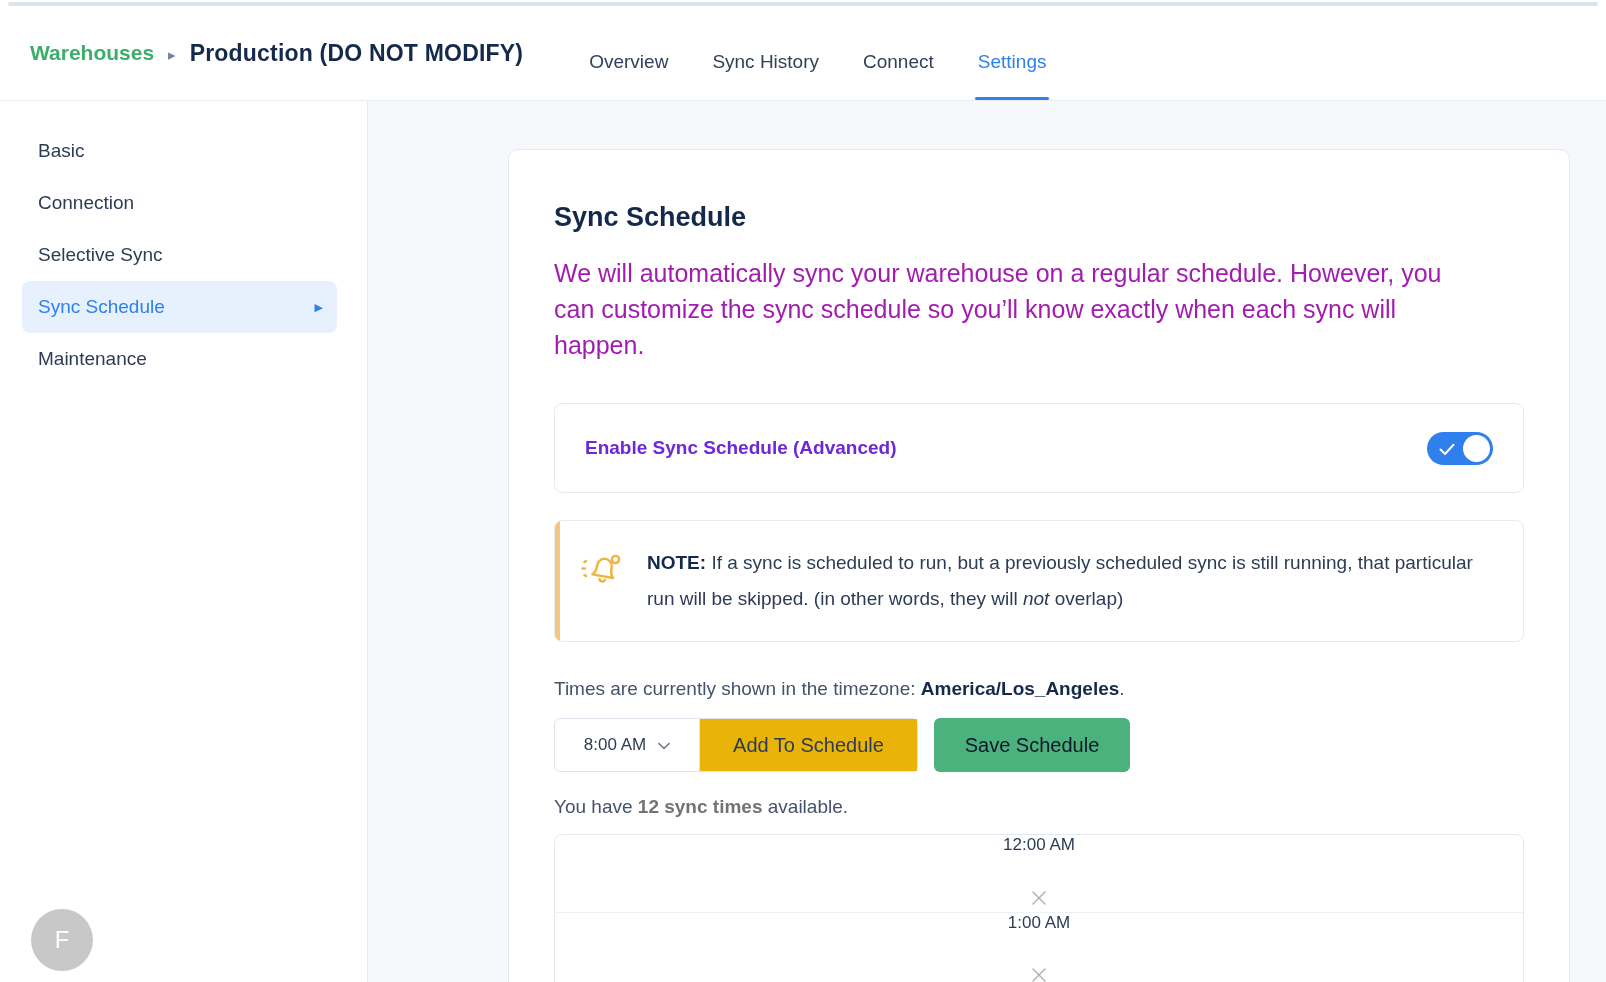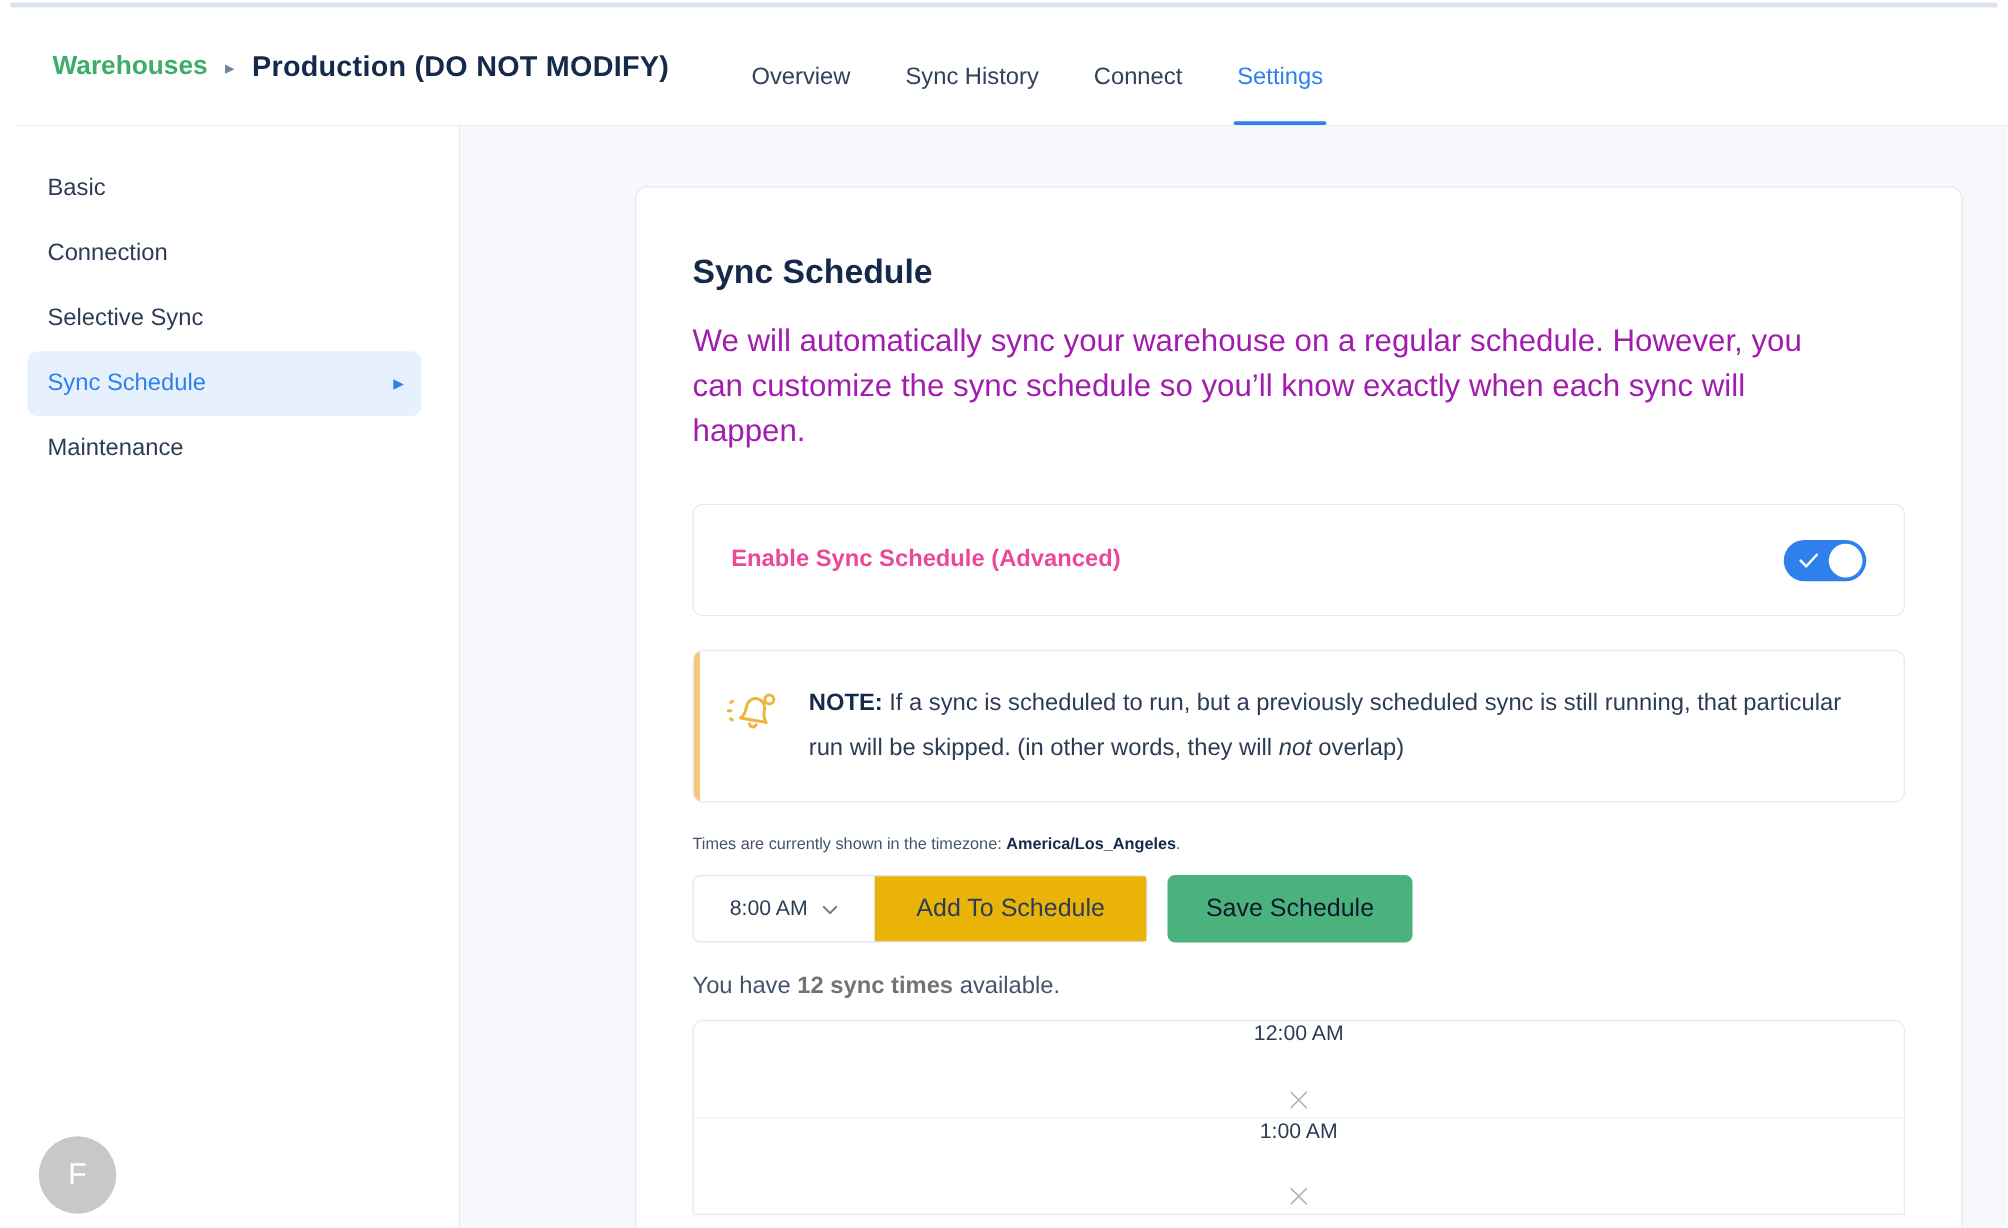--- a/index.html
+++ b/index.html
@@ -10,21 +10,21 @@
     color: #15294b;
     position: relative;
   }
   .top-strip {
     position: absolute; top: 2px; left: 8px; right: 8px; height: 4px;
     background: #dbe4ee; border-radius: 3px; z-index: 5;
   }
   
   .header {
     height: 101px; background: #ffffff; border-bottom: 1px solid #e9eef4;
-    display: flex; align-items: stretch; padding-left: 30px; position: relative; margin-left: 12px;
+    display: flex; align-items: stretch; padding-left: 30px; position: relative;
   }
   .breadcrumb { display: flex; align-items: center; gap: 14px; height: 100%; padding-top: 6px; }
   .crumb-root { color: #3cae6a; font-size: 21px; font-weight: 700; text-decoration: none; cursor: pointer; }
   .crumb-sep { color: #74839b; font-size: 15px; line-height: 1; padding-top: 2px; }
   .crumb-current { color: #15294b; font-size: 23px; font-weight: 700; letter-spacing: 0.2px; }
   .tabs { display: flex; margin-left: 66px; gap: 44px; align-items: stretch; }
   .tab {
     display: flex; align-items: center; position: relative; cursor: pointer;
     font-size: 19px; font-weight: 500; color: #32415a; padding-top: 24px;
   }
@@ -58,21 +58,21 @@
   }
   .card-title { font-size: 27px; font-weight: 600; color: #15294b; }
   .card-desc {
     margin-top: 22px; font-size: 25px; line-height: 36px; color: #a21caf; max-width: 920px;
   }
   
   .toggle-box {
     margin-top: 40px; height: 90px; border: 1px solid #e4eaf1; border-radius: 8px;
     display: flex; align-items: center; justify-content: space-between; padding: 0 30px;
   }
-  .toggle-label { font-size: 19px; font-weight: 700; color: #ec4899; }
+  .toggle-label { font-size: 19px; font-weight: 700; color: #6d28d9; }
   .toggle {
     width: 66px; height: 33px; background: #2f80ed; border-radius: 17px;
     position: relative; cursor: pointer; flex-shrink: 0;
   }
   .toggle .knob {
     position: absolute; top: 3px; right: 3px; width: 27px; height: 27px;
     background: #ffffff; border-radius: 50%;
   }
   .toggle .check { position: absolute; left: 12px; top: 10px; }
   
@@ -81,21 +81,21 @@
     position: relative; display: flex; align-items: flex-start; padding: 24px 30px 24px 0;
     background: #ffffff; overflow: hidden;
   }
   .note-accent {
     position: absolute; left: 0; top: 0; bottom: 0; width: 5px; background: #f6c57e;
   }
   .note-bell { margin: 6px 22px 0 24px; flex-shrink: 0; }
   .note-text { font-size: 19px; line-height: 36px; color: #2d3c55; max-width: 860px; }
   .note-text b { color: #15294b; }
   
-  .tz-line { margin-top: 25px; font-size: 13px; color: #44536b; }
+  .tz-line { margin-top: 36px; font-size: 19px; color: #44536b; }
   .tz-line b { color: #15294b; }
   
   .controls { margin-top: 18px; display: flex; align-items: center; }
   .select-group {
     display: flex; border: 1px solid #dde5ee; border-radius: 6px; background: #ffffff; height: 54px; justify-content: center;
   }
   .time-select {
     width: 145px; display: flex; align-items: center; justify-content: center; gap: 12px;
     border-right: 1px solid #dde5ee; font-size: 17px; color: #2d3c55; cursor: pointer;
   }

